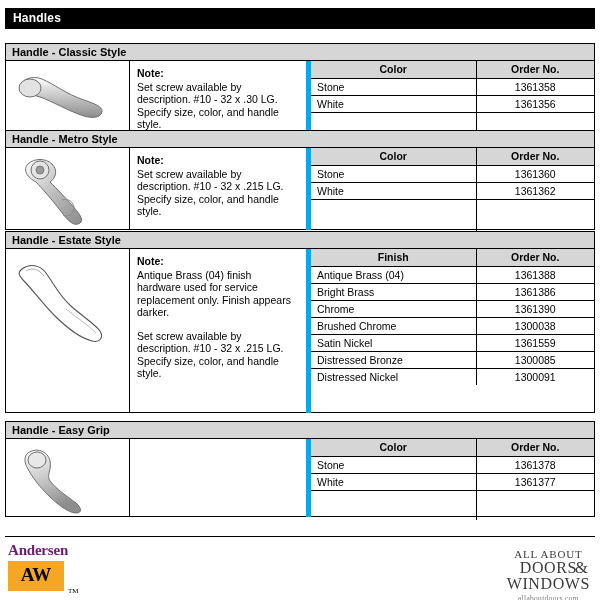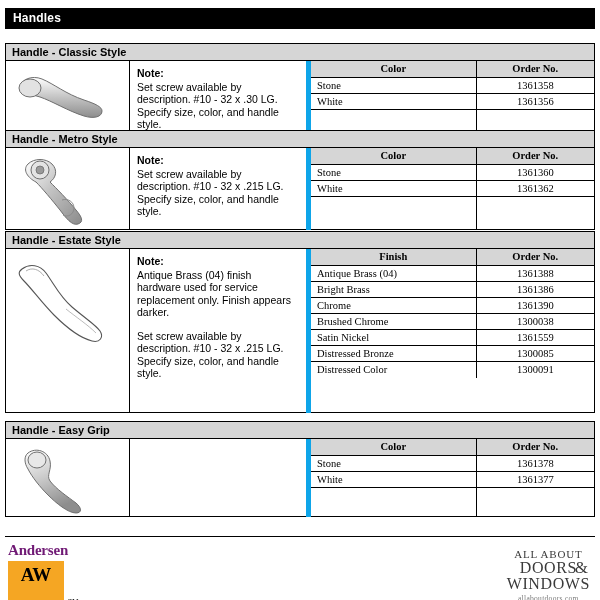--- a/index.html
+++ b/index.html
@@ -88,21 +88,20 @@
   }
   .table-cell {
     flex: 0 0 283px;
     width: 283px;
     box-sizing: border-box;
   }
   table.parts {
     border-collapse: collapse;
     width: 100%;
     font-size: 10.5px;
-    font-family: Liberation Serif, serif;
   }
   table.parts th {
     background: #d6d6d6;
     border-bottom: 1px solid #000000;
     border-right: 1px solid #000000;
     font-weight: bold;
     text-align: center;
     padding: 2px 0 3px 0;
     height: 16px;
     box-sizing: border-box;
@@ -139,21 +138,21 @@
   }
   .andersen-word {
     font-size: 15px;
     font-weight: bold;
     letter-spacing: -0.2px;
     color: #701a75;
   }
   .aw-box {
     margin-top: 2px;
     width: 56px;
-    height: 40px;
+    height: 30px;
     background: #f5a623;
     position: relative;
   }
   .aw-box .aw-text {
     position: absolute;
     left: 0; right: 0; top: 3px;
     text-align: center;
     font-family: "Liberation Serif", serif;
     font-weight: bold;
     font-size: 19px;
@@ -331,21 +330,21 @@
           </tr>
           <tr>
             <td>Satin Nickel</td>
             <td>1361559</td>
           </tr>
           <tr>
             <td>Distressed Bronze</td>
             <td>1300085</td>
           </tr>
           <tr>
-            <td>Distressed Color</td>
+            <td>Distressed Nickel</td>
             <td>1300091</td>
           </tr>
         </tbody>
           </table>
       </div>
     </div>
   </div>
 
   <div class="section" style="top:421px; height:96px;">
     <div class="section-header">Handle - Easy Grip</div>

